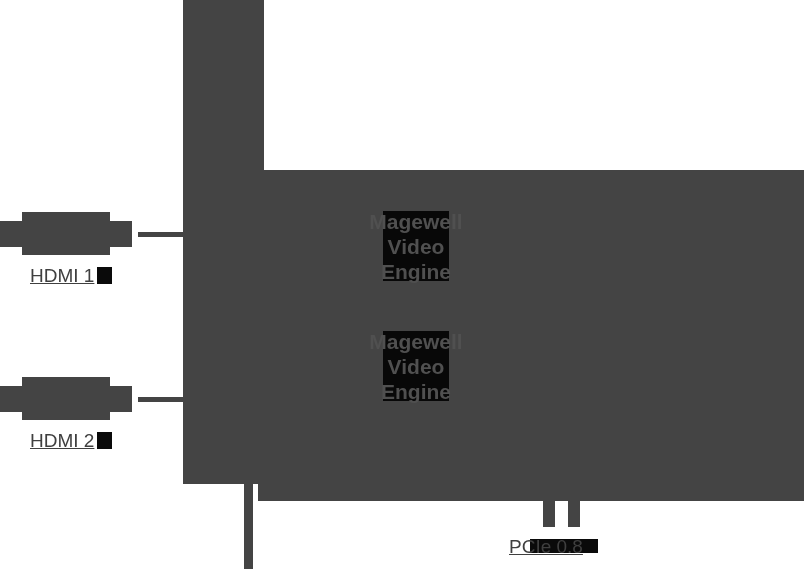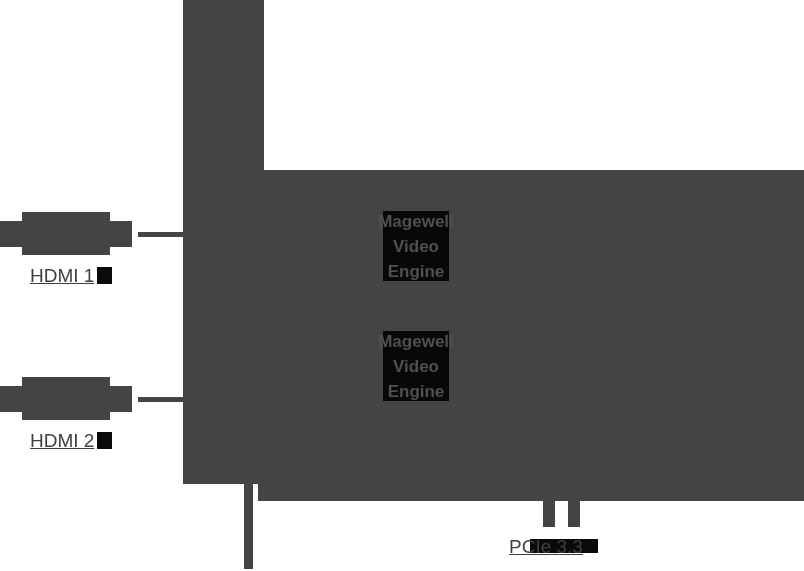--- a/index.html
+++ b/index.html
@@ -22,21 +22,21 @@
   .chip {
     position: absolute;
     background: var(--chip, #080808);
     display: flex;
     flex-direction: column;
     justify-content: center;
     align-items: center;
   }
   .chip .chip-line {
     color: var(--chip-text, #505050);
-    font-size: 17px;
+    font-size: 21px;
     font-weight: 700;
     line-height: 25px;
     white-space: nowrap;
     text-align: center;
   }
   .label {
     position: absolute;
     color: var(--label, #3f3f3f);
     font-size: 19px;
     line-height: 19px;
@@ -112,16 +112,16 @@
   <div class="chip chip2">
     <div class="chip-line">Magewell</div>
     <div class="chip-line">Video</div>
     <div class="chip-line">Engine</div>
   </div>
 
   <div class="shape pcie-pin1"></div>
   <div class="shape pcie-pin2"></div>
   <div class="highlight pcie-hl"></div>
   <div class="label pcie-label">
-    <span class="label-text">PCIe 3.3</span>
+    <span class="label-text">PCIe 0.8</span>
   </div>
 
 </div>
 
 </body></html>

